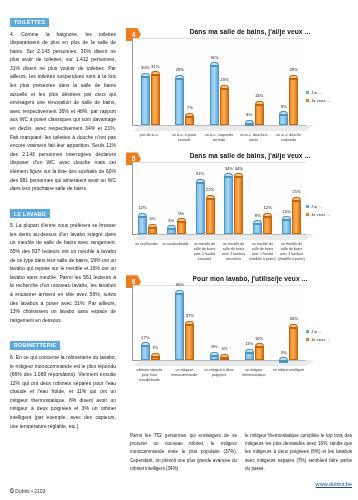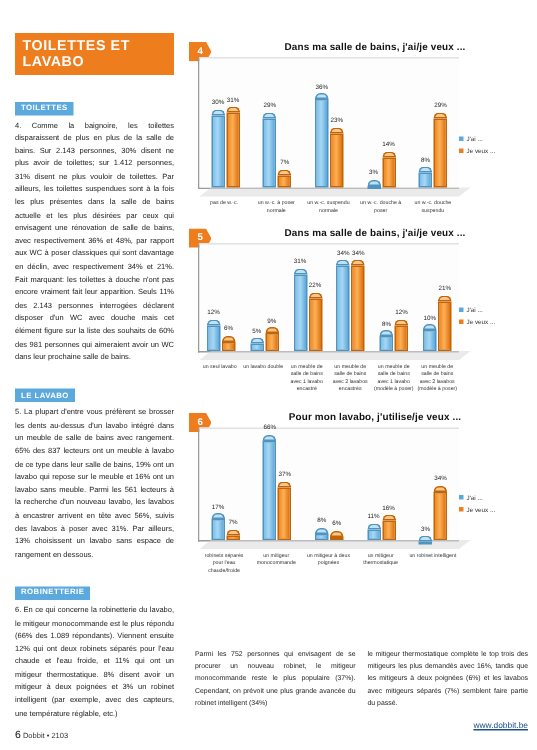--- a/index.html
+++ b/index.html
@@ -168,21 +168,20 @@
     right:6px; top:481px;
     font-size:5.6px;
     color:#1b4f8a;
     text-decoration:underline;
   }
 </style>
 </head>
 <body>
 
 <div id="left-col">
-  <div class="section-title-bar">TOILETTES ET LAVABO</div>
 
   <div>
     <div class="sub-head">TOILETTES</div>
     <p class="body-text">4. Comme la baignoire, les toilettes disparaissent de plus en plus de la salle de bains. Sur 2.143 personnes, 30% disent ne plus avoir de toilettes; sur 1.412 personnes, 31% disent ne plus vouloir de toilettes. Par ailleurs, les toilettes suspendues sont à la fois les plus présentes dans la salle de bains actuelle et les plus désirées par ceux qui envisagent une rénovation de salle de bains, avec respectivement 36% et 48%, par rapport aux WC à poser classiques qui sont davantage en déclin, avec respectivement 34% et 21%. Fait marquant: les toilettes à douche n'ont pas encore vraiment fait leur apparition. Seuls 11% des 2.143 personnes interrogées déclarent disposer d'un WC avec douche mais cet élément figure sur la liste des souhaits de 60% des 981 personnes qui aimeraient avoir un WC dans leur prochaine salle de bains.</p>
   </div>
 
   <div>
     <div class="sub-head">LE LAVABO</div>
     <p class="body-text">5. La plupart d'entre vous préfèrent se brosser les dents au-dessus d'un lavabo intégré dans un meuble de salle de bains avec rangement. 65% des 837 lecteurs ont un meuble à lavabo de ce type dans leur salle de bains, 19% ont un lavabo qui repose sur le meuble et 16% ont un lavabo sans meuble. Parmi les 561 lecteurs à la recherche d'un nouveau lavabo, les lavabos à encastrer arrivent en tête avec 56%, suivis des lavabos à poser avec 31%. Par ailleurs, 13% choisissent un lavabo sans espace de rangement en dessous.</p>
   </div>

